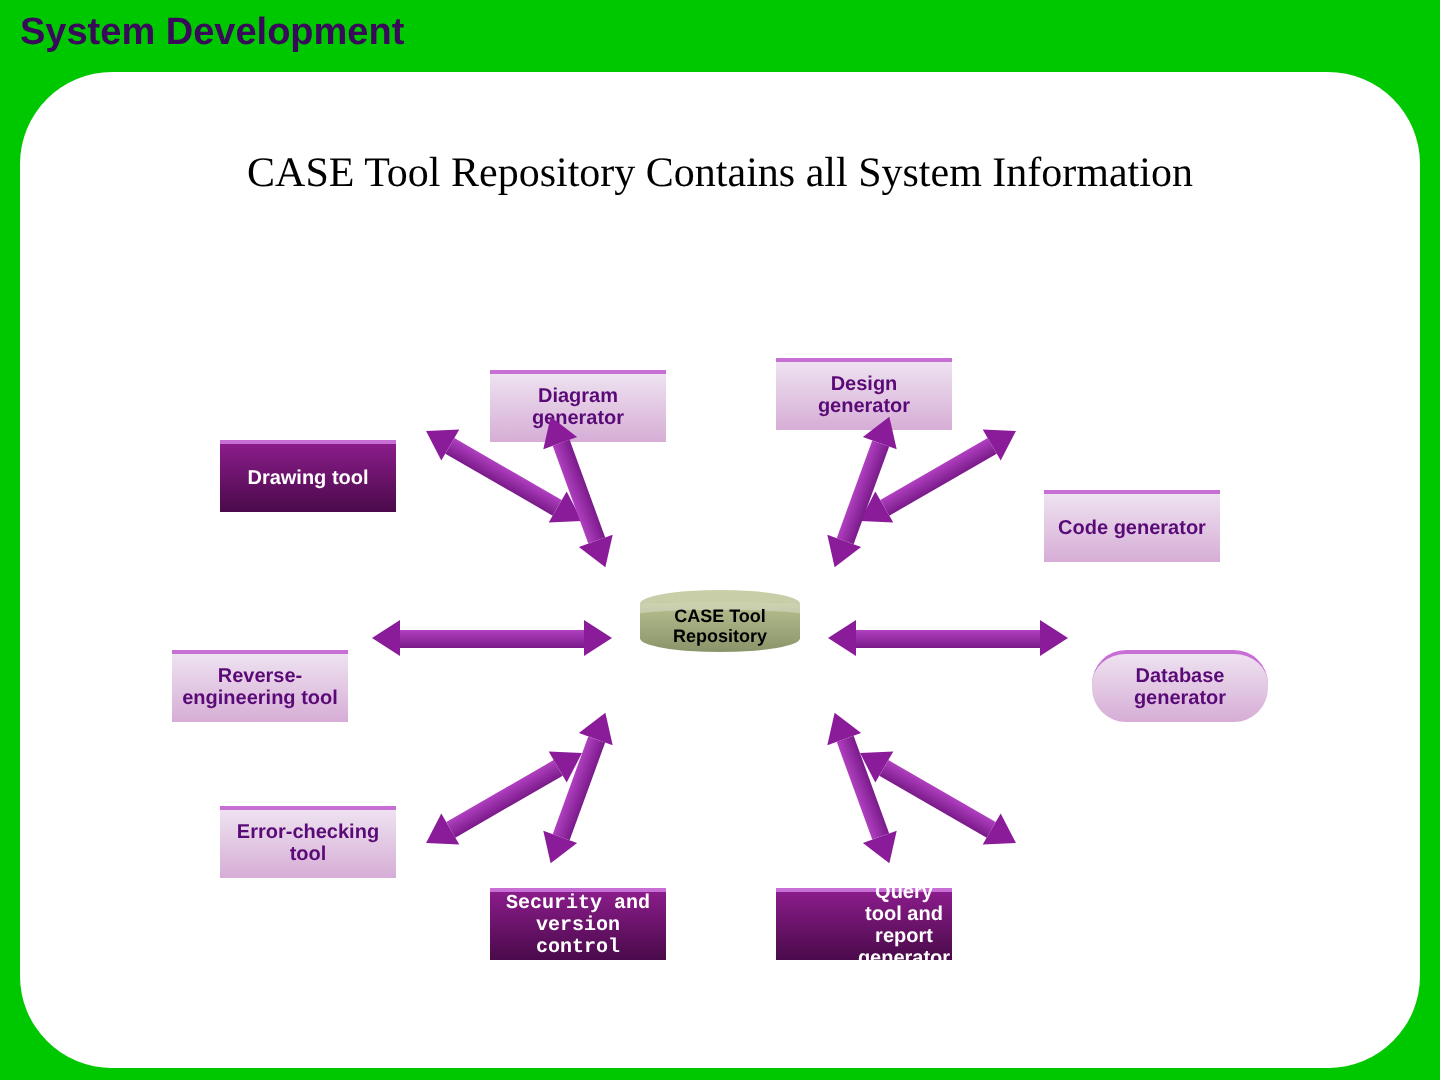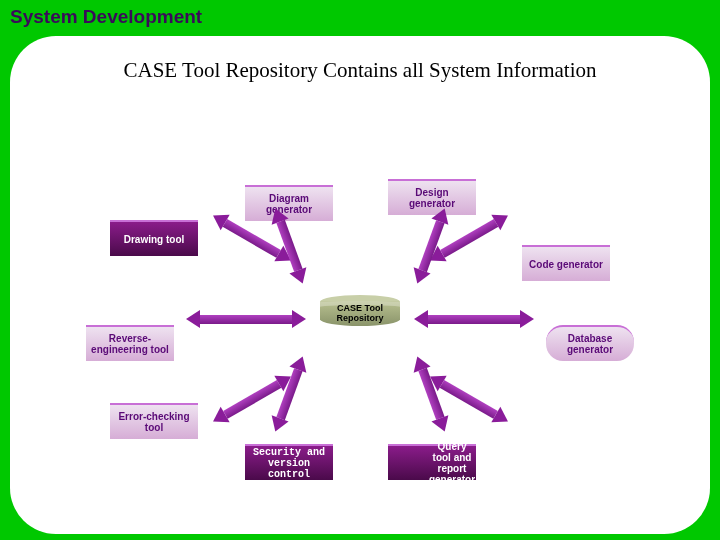--- a/index.html
+++ b/index.html
@@ -25,21 +25,21 @@
     position: absolute;
     left: 10px;
     top: 36px;
     width: 700px;
     height: 498px;
     background: #ffffff;
     border-radius: 46px;
   }
   .subtitle {
     position: absolute;
-    top: 58px;
+    top: 74px;
     left: 0;
     width: 720px;
     text-align: center;
     font-family: "Times New Roman", Times, serif;
     font-size: 21px;
     color: #000;
   }
   
   .diagram {
     position: absolute;

